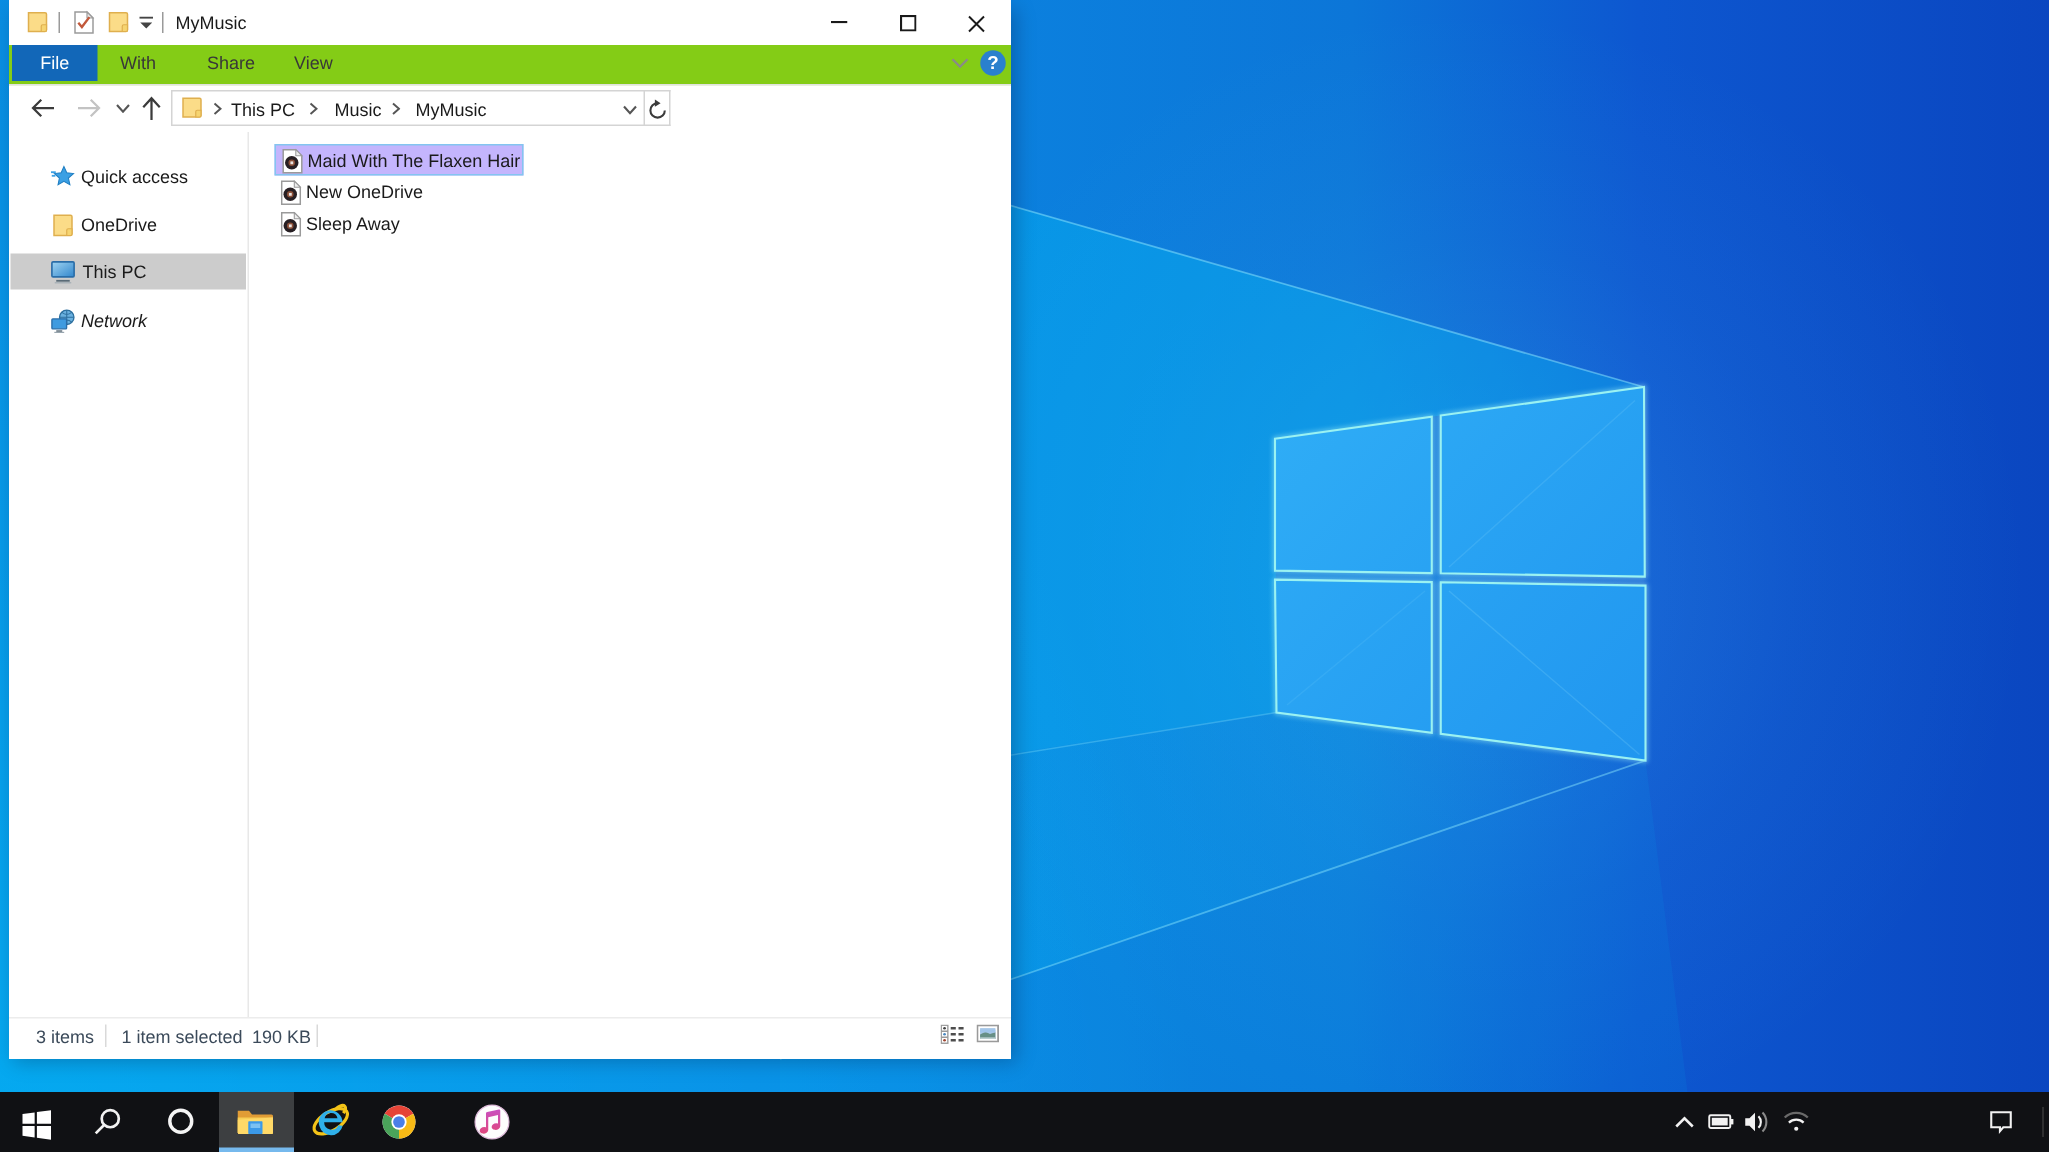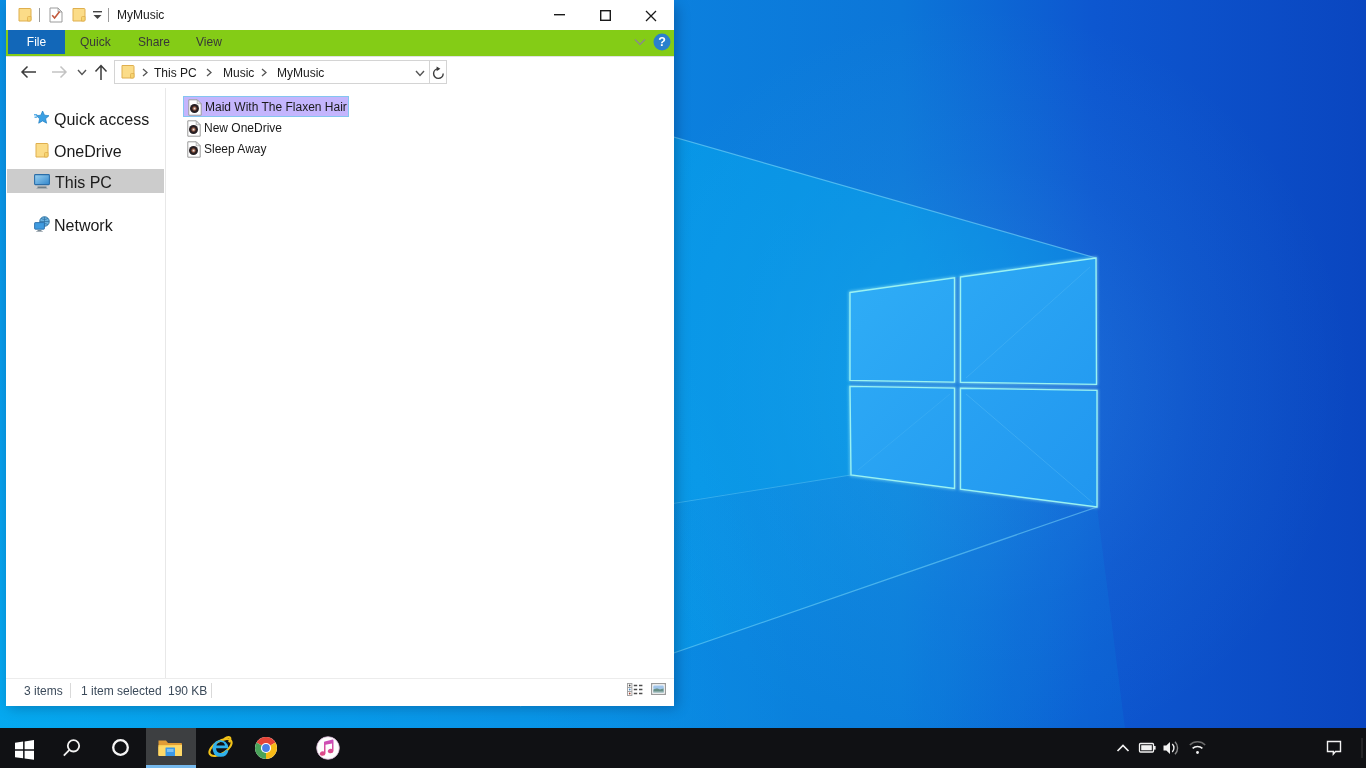--- a/index.html
+++ b/index.html
@@ -28,21 +28,21 @@
   #addrbox { position:absolute; left:108px; top:3px; width:316px; height:24px; border:1px solid #d4d4d4; background:#fff;}
   #refreshbox { position:absolute; left:424px; top:3px; width:17px; height:24px; border:1px solid #d4d4d4; border-left:none; background:#fff;}
   #searchbox { position:absolute; left:453px; top:3px; width:202px; height:24px; border:1px solid #d4d4d4; background:#fff;}
   .crumb { position:absolute; top:5px; font-size:12px; color:#1a1a1a; }
   #searchph { position:absolute; left:9px; top:5px; font-size:12px; color:#777; }
 
   
   #navpane { position:absolute; left:0; top:88px; width:159px; height:590px; background:#fff; }
   #navsep { position:absolute; left:159px; top:88px; width:1px; height:590px; background:#e8e8e8; }
   .navitem { position:absolute; left:0; width:159px; height:24px; }
-  .navtxt { position:absolute; left:48px; top:5px; font-size:16px; color:#1a1a1a; }
+  .navtxt { position:absolute; left:48px; top:5px; font-size:12px; color:#1a1a1a; }
   .navico { position:absolute; left:28px; top:4px; width:16px; height:16px; }
 
   .fitem { position:absolute; left:177px; width:166px; height:21px; }
   .ftxt { position:absolute; left:21px; top:3px; font-size:12px; color:#1a1a1a; white-space:nowrap;}
   .fico { position:absolute; left:4px; top:2px; width:14px; height:17px; }
 
   
   #statusbar { position:absolute; left:0; top:678px; width:100%; height:28px; background:#fff; border-top:1px solid #ececec;text-align:right; }
   .stxt { position:absolute; top:5px; font-size:12px; color:#3b4a5a; }
   .ssep { position:absolute; top:4px; width:1px; height:15px; background:#d9d9d9; }
@@ -153,21 +153,21 @@
           </svg>
       </div>
       <div class="capbtn" style="left:622px;">
         <svg class="abs" style="left:17px;top:10px;" width="12" height="12" viewBox="0 0 12 12">
             <path d="M1,1 L11,11 M11,1 L1,11" stroke="#1a1a1a" stroke-width="1.3"></path>
           </svg>
       </div>
     </div>
     <div id="ribbon">
       <div id="filetab">File</div>
-      <div class="rtab" style="left:74px;">Quick</div>
+      <div class="rtab" style="left:74px;">With</div>
       <div class="rtab" style="left:132px;">Share</div>
       <div class="rtab" style="left:190px;">View</div>
       <svg class="abs" style="left:628px;top:8px;" width="12" height="8" viewBox="0 0 12 8">
           <path d="M1,1.5 L6,6.5 L11,1.5" fill="none" stroke="#8a8a8a" stroke-width="1.5"></path>
         </svg>
       <svg class="abs" style="left:647px;top:3px;" width="18" height="18" viewBox="0 0 18 18">
         <circle cx="9" cy="9" r="8.5" fill="#2a80cd"></circle>
         <text x="9" y="13.2" text-anchor="middle" font-family="Liberation Sans" font-size="12.5" font-weight="bold" fill="#fff">?</text>
       </svg>
     </div>
@@ -235,21 +235,21 @@
                 <stop offset="0" stop-color="#9fd4f2"></stop>
                 <stop offset="1" stop-color="#3186cc"></stop>
               </linearGradient>
             </defs>
           <rect x="0.6" y="1.6" width="14.8" height="10" rx="0.8" fill="url(#scr)" stroke="#2a6da8" stroke-width="1.1"></rect>
           <rect x="3.5" y="13.6" width="9" height="1.2" fill="#5a6b77"></rect>
           <rect x="2.5" y="15.2" width="11" height="0.9" fill="#9aa7b0"></rect>
         </svg>
         <span class="navtxt">This PC</span>
       </div>
-      <div class="navitem" style="top:124px;">
+      <div class="navitem" style="top:114px;font-style:italic;">
         <svg class="navico" viewBox="0 0 16 16">
           <circle cx="10.5" cy="5.5" r="4.8" fill="#6ab1e0" stroke="#2d6f9e" stroke-width="0.9"></circle>
           <path d="M6,5.5 h9 M10.5,0.9 v9.2 M7.2,2.3 c2,1.6 4.6,1.6 6.6,0 M7.2,8.7 c2,-1.6 4.6,-1.6 6.6,0" fill="none" stroke="#2d6f9e" stroke-width="0.7"></path>
           <rect x="0.6" y="6.6" width="9.8" height="6.6" rx="0.6" fill="#3f9be0" stroke="#2a6da8" stroke-width="0.9"></rect>
           <rect x="3.5" y="14.2" width="4" height="1" fill="#5a6b77"></rect>
           <rect x="2.2" y="15.2" width="6.6" height="0.8" fill="#9aa7b0"></rect>
         </svg>
         <span class="navtxt">Network</span>
       </div>
     </div>

